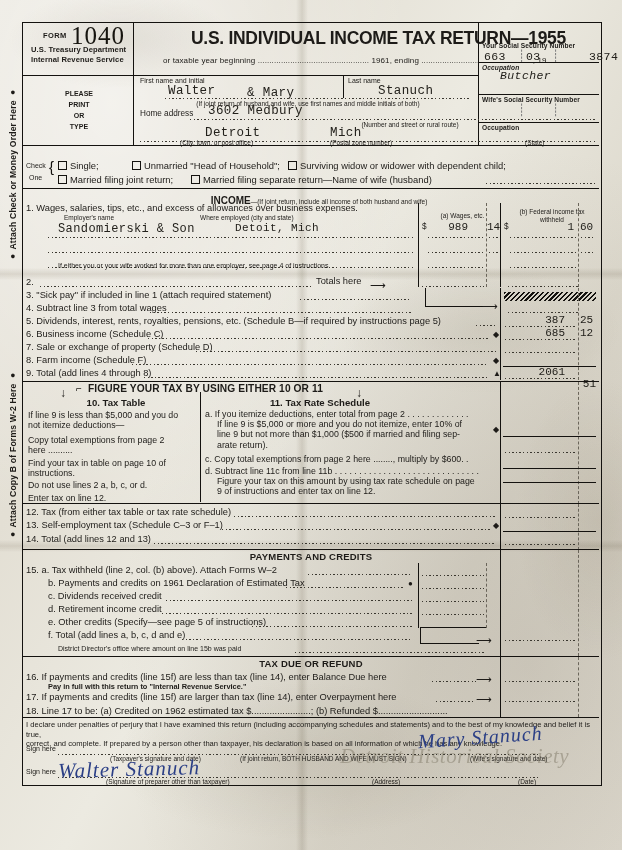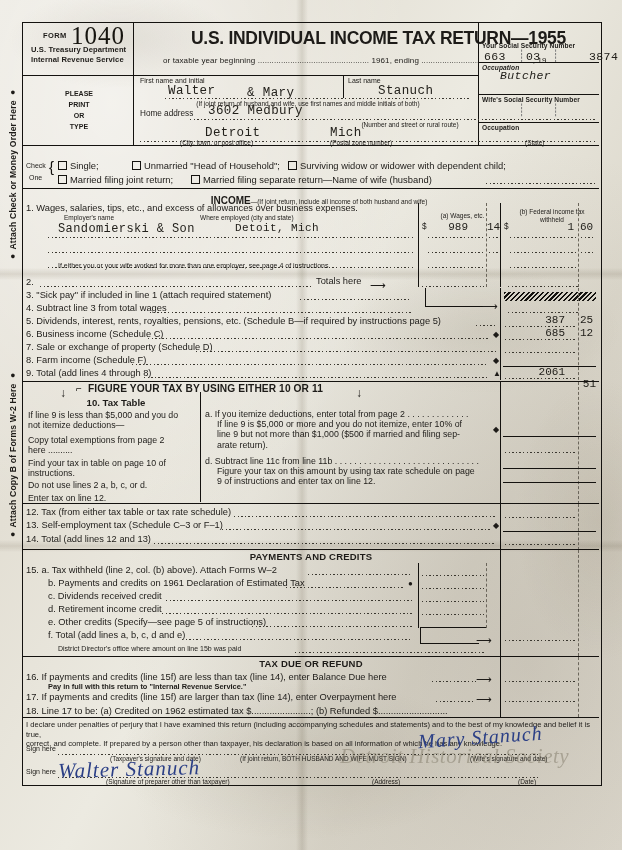--- a/index.html
+++ b/index.html
@@ -274,20 +274,21 @@
   <div class="vline" style="left:500px;top:288px;height:92px;"></div>
 
   <div class="hline" style="left:23px;top:381px;width:576px;"></div>
 
   <div class="abs b" style="left:88px;top:383px;font-size:10.2px;letter-spacing:.1px;">FIGURE YOUR TAX BY USING EITHER 10 OR 11</div>
   <div class="abs" style="left:76px;top:383px;font-size:10px;">⌐</div>
   <div class="abs" style="left:60px;top:386px;font-size:12px;">↓</div>
   <div class="abs" style="left:356px;top:386px;font-size:12px;">↓</div>
 
   <div class="abs b center" style="left:36px;top:397px;width:160px;font-size:9.6px;">10.  Tax Table</div>
+  <div class="abs b center" style="left:205px;top:397px;width:230px;font-size:9.6px;">11.  Tax Rate Schedule</div>
   <div class="vline" style="left:200px;top:392px;height:110px;"></div>
 
   <div class="abs" style="left:28px;top:410px;width:168px;font-size:8.8px;line-height:10.4px;">
     <div>If line 9 is less than $5,000 and you do</div>
     <div>not itemize deductions—</div>
     <div style="height:4px"></div>
     <div>Copy total exemptions from page 2</div>
     <div>here ..........</div>
     <div style="height:2px"></div>
     <div>Find your tax in table on page 10 of</div>
@@ -298,20 +299,21 @@
     <div>Enter tax on line 12.</div>
   </div>
 
   <div class="abs" style="left:205px;top:409px;width:288px;font-size:8.8px;line-height:10.2px;">
     <div>a. If you itemize deductions, enter total from page 2 . . . . . . . . . . . . .</div>
     <div style="padding-left:12px">If line 9 is $5,000 or more and you do not itemize, enter 10% of</div>
     <div style="padding-left:12px">line 9 but not more than $1,000 ($500 if married and filing sep-</div>
     <div style="padding-left:12px">arate return).</div>
     <div style="height:2px"></div>
     <div style="height:2px"></div>
+    <div>c. Copy total exemptions from page 2 here ........, multiply by $600. .</div>
     <div style="height:2px"></div>
     <div>d. Subtract line 11c from line 11b . . . . . . . . . . . . . . . . . . . . . . . . . . . . . .</div>
     <div style="padding-left:12px">Figure your tax on this amount by using tax rate schedule on page</div>
     <div style="padding-left:12px">9 of instructions and enter tax on line 12.</div>
   </div>
 
   <div class="vline" style="left:500px;top:382px;height:122px;"></div>
   <div class="abs" style="left:578px;top:382px;width:0;border-left:1px dashed #6a655a;height:122px;"></div>
   <div class="abs" style="left:493px;top:425px;font-size:8px;">◆</div>
   <div class="solidline" style="left:503px;top:436px;width:93px;"></div>

